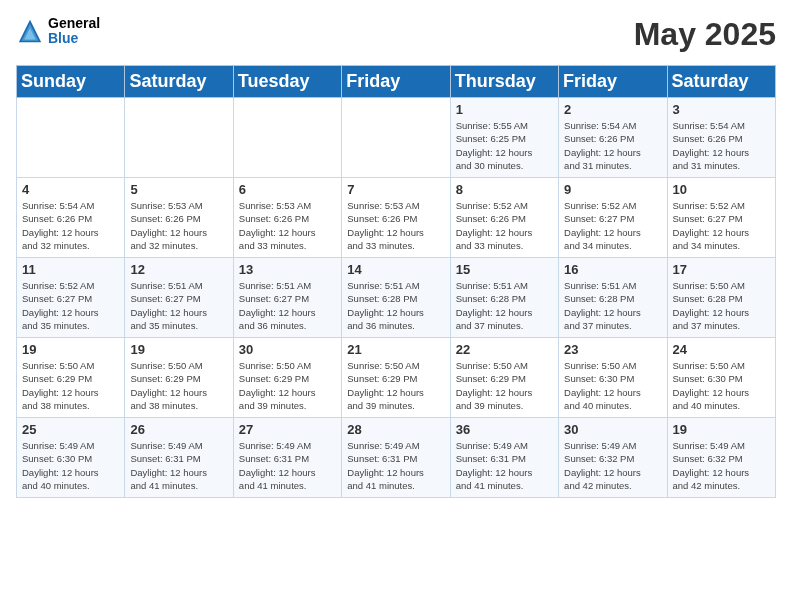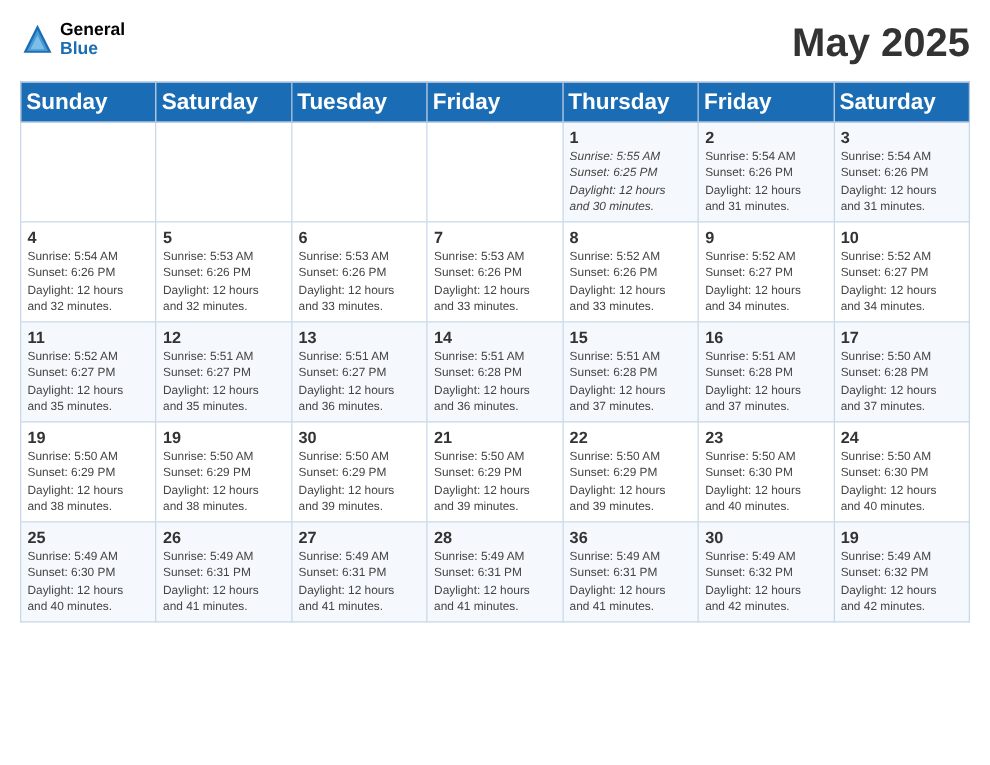--- a/index.html
+++ b/index.html
@@ -127,21 +127,21 @@
     </tr>
   </thead>
   <tbody id="calendar-body">
   <tr>
         <td class="empty-cell"></td>
         <td class="empty-cell"></td>
         <td class="empty-cell"></td>
         <td class="empty-cell"></td>
         <td>
           <span class="day-number">1</span>
-          <div class="day-info" style="white-space: pre-line; font-style: italic;">Sunrise: 5:55 AM
+          <div class="day-info" style="white-space: pre-line;">Sunrise: 5:55 AM
 Sunset: 6:25 PM
 Daylight: 12 hours
 and 30 minutes.</div>
         </td>
         <td>
           <span class="day-number">2</span>
           <div class="day-info" style="white-space: pre-line;">Sunrise: 5:54 AM
 Sunset: 6:26 PM
 Daylight: 12 hours
 and 31 minutes.</div>

